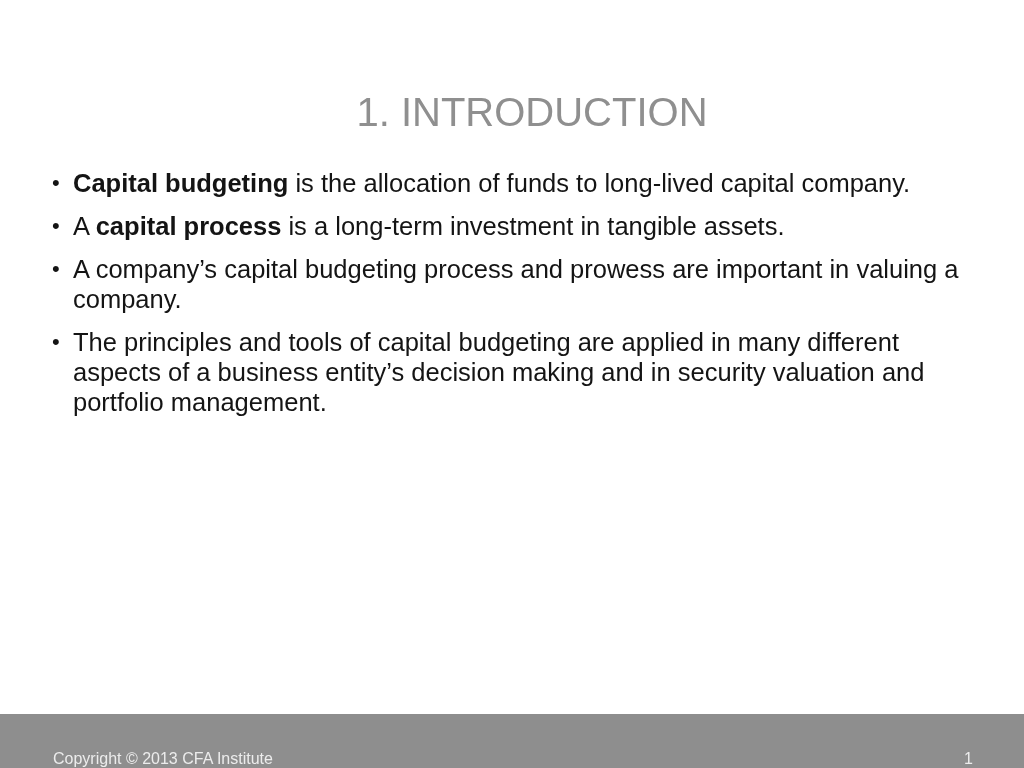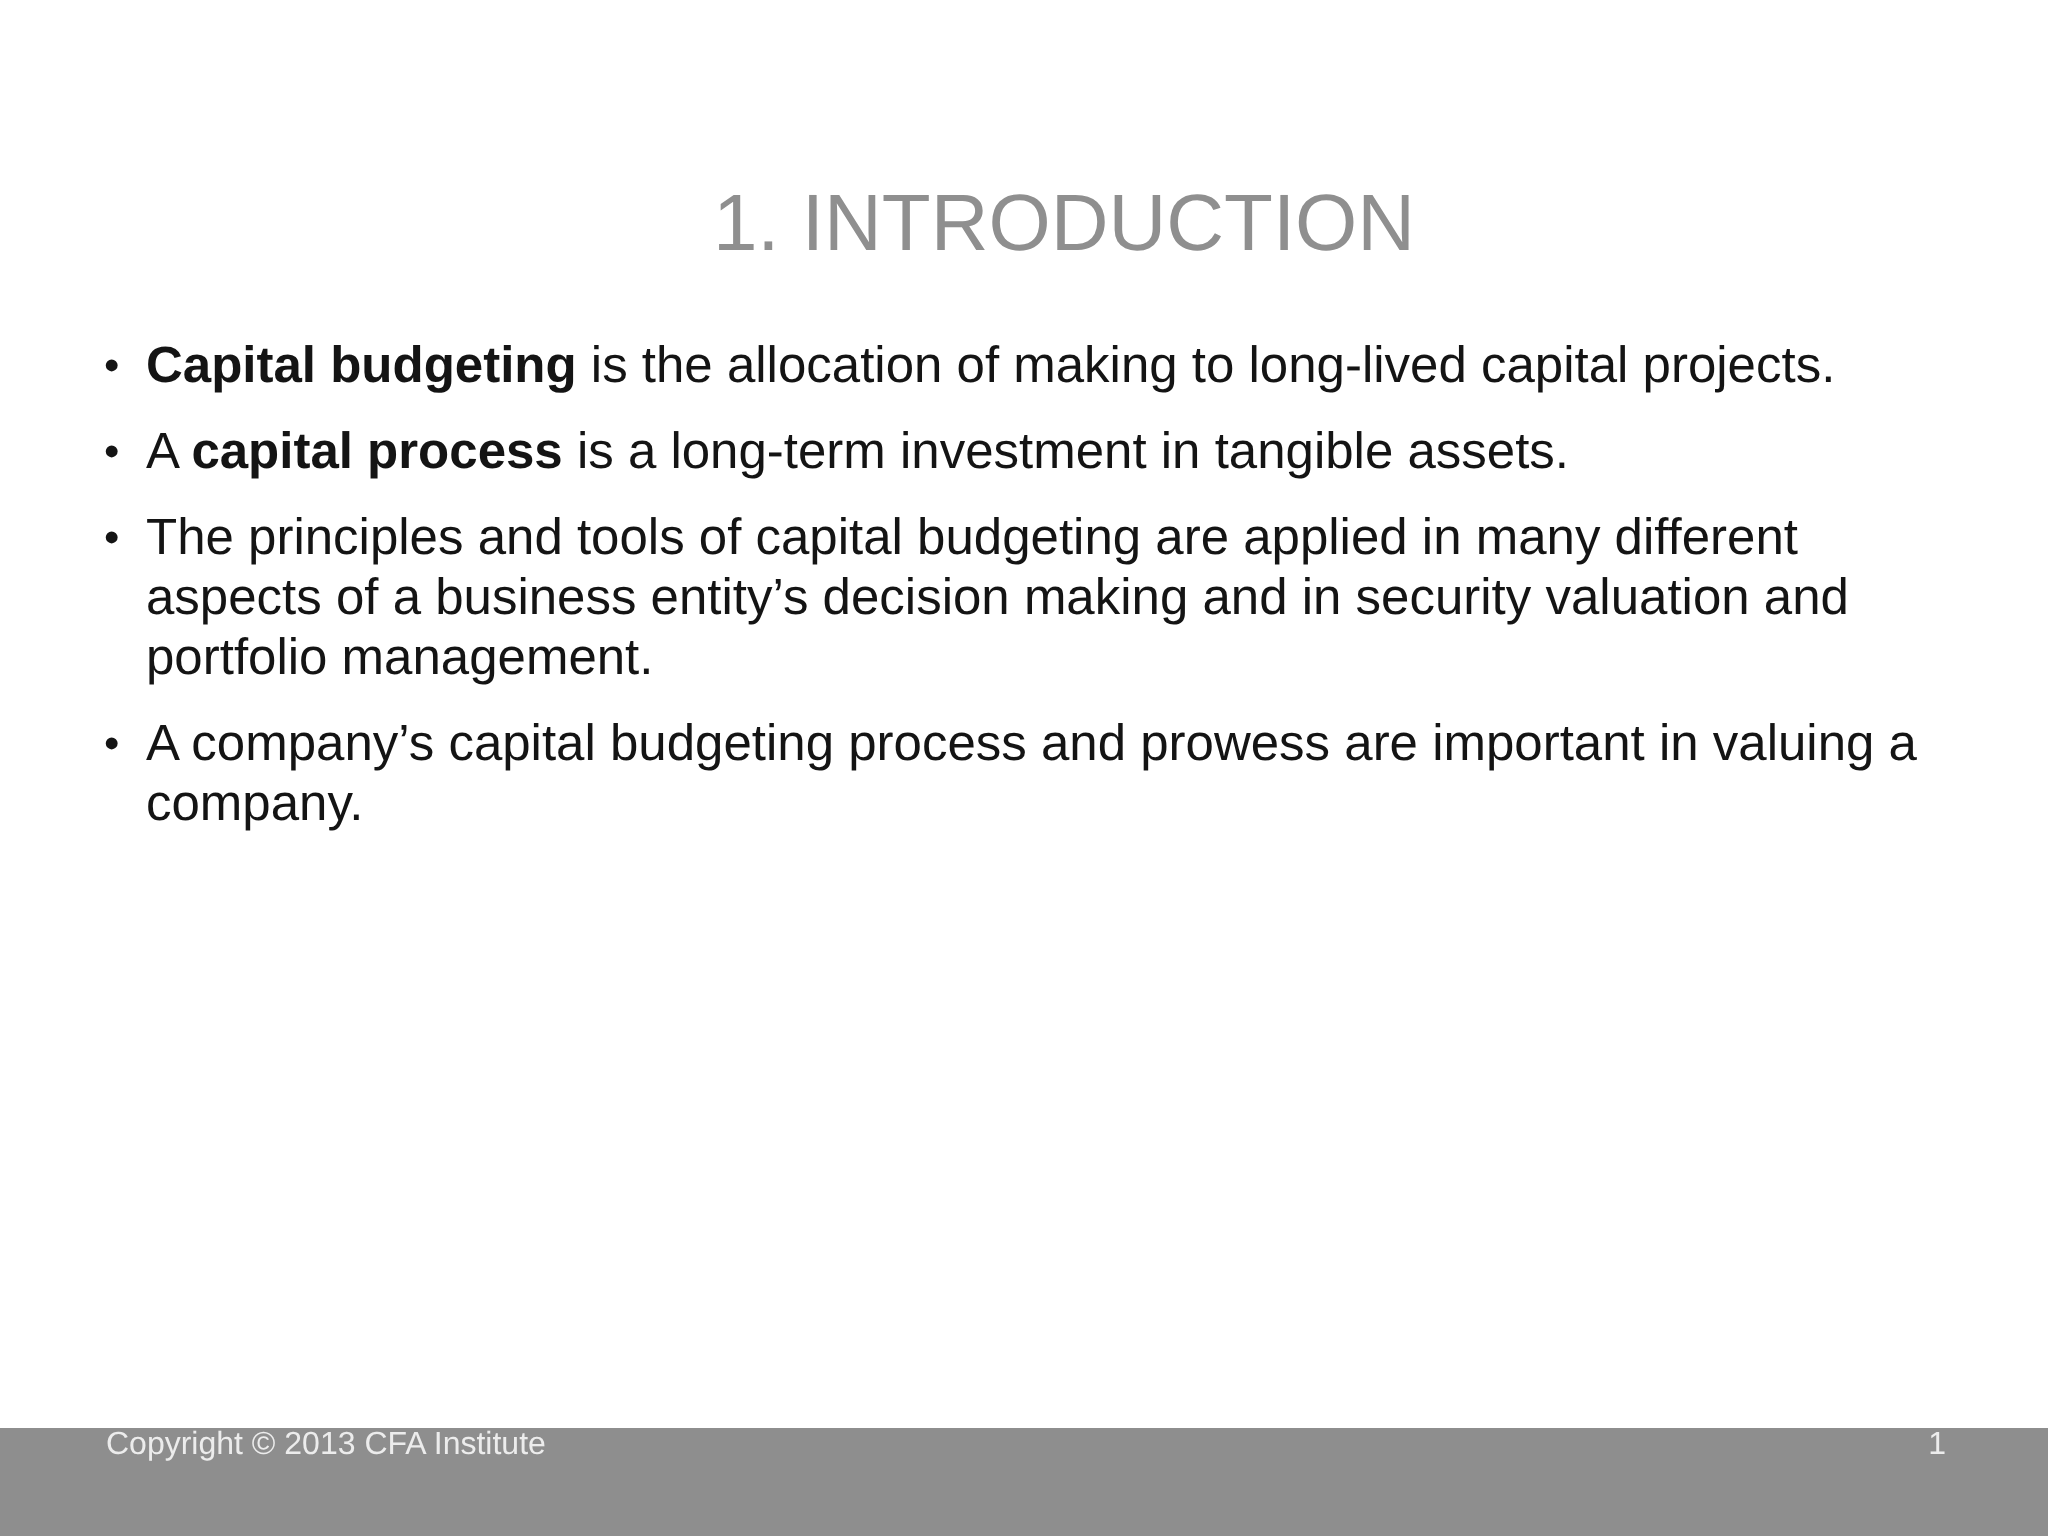--- a/index.html
+++ b/index.html
@@ -62,21 +62,21 @@
   }
   .seg-bold { font-weight: bold; }
   .footer-bar {
     position: absolute;
     left: 0;
     bottom: 0;
     width: 1024px;
     height: 54px;
     background: var(--footer-bg);
     display: flex;
-    align-items: flex-start;
+    align-items: flex-end;
     justify-content: space-between;
     padding-left: 53px;
     padding-right: 51px;
   }
   .copyright {
     font-size: 16px;
     color: var(--footer-text);
   }
   .page-number {
     font-size: 16px;
@@ -84,24 +84,24 @@
   }
 </style>
 </head>
 <body>
 
 <div class="slide">
 
   <h1 class="slide-title">1. INTRODUCTION</h1>
 
   <ul class="bullet-list">
-    <li class="bullet-item"><span class="seg-bold">Capital budgeting</span><span> is the allocation of making to long-lived capital projects.</span></li>
+    <li class="bullet-item"><span class="seg-bold">Capital budgeting</span><span> is the allocation of funds to long-lived capital company.</span></li>
     <li class="bullet-item"><span>A </span><span class="seg-bold">capital process</span><span> is a long-term investment in tangible assets.</span></li>
+    <li class="bullet-item"><span>A company’s capital budgeting process and prowess are important in valuing a company.</span></li>
     <li class="bullet-item"><span>The principles and tools of capital budgeting are applied in many different aspects of a business entity’s decision making and in security valuation and portfolio management.</span></li>
-    <li class="bullet-item"><span>A company’s capital budgeting process and prowess are important in valuing a company.</span></li>
   </ul>
 
   <div class="footer-bar">
     <span class="copyright">Copyright © 2013 CFA Institute</span>
     <span class="page-number">1</span>
   </div>
 
 </div>
 
 </body></html>

